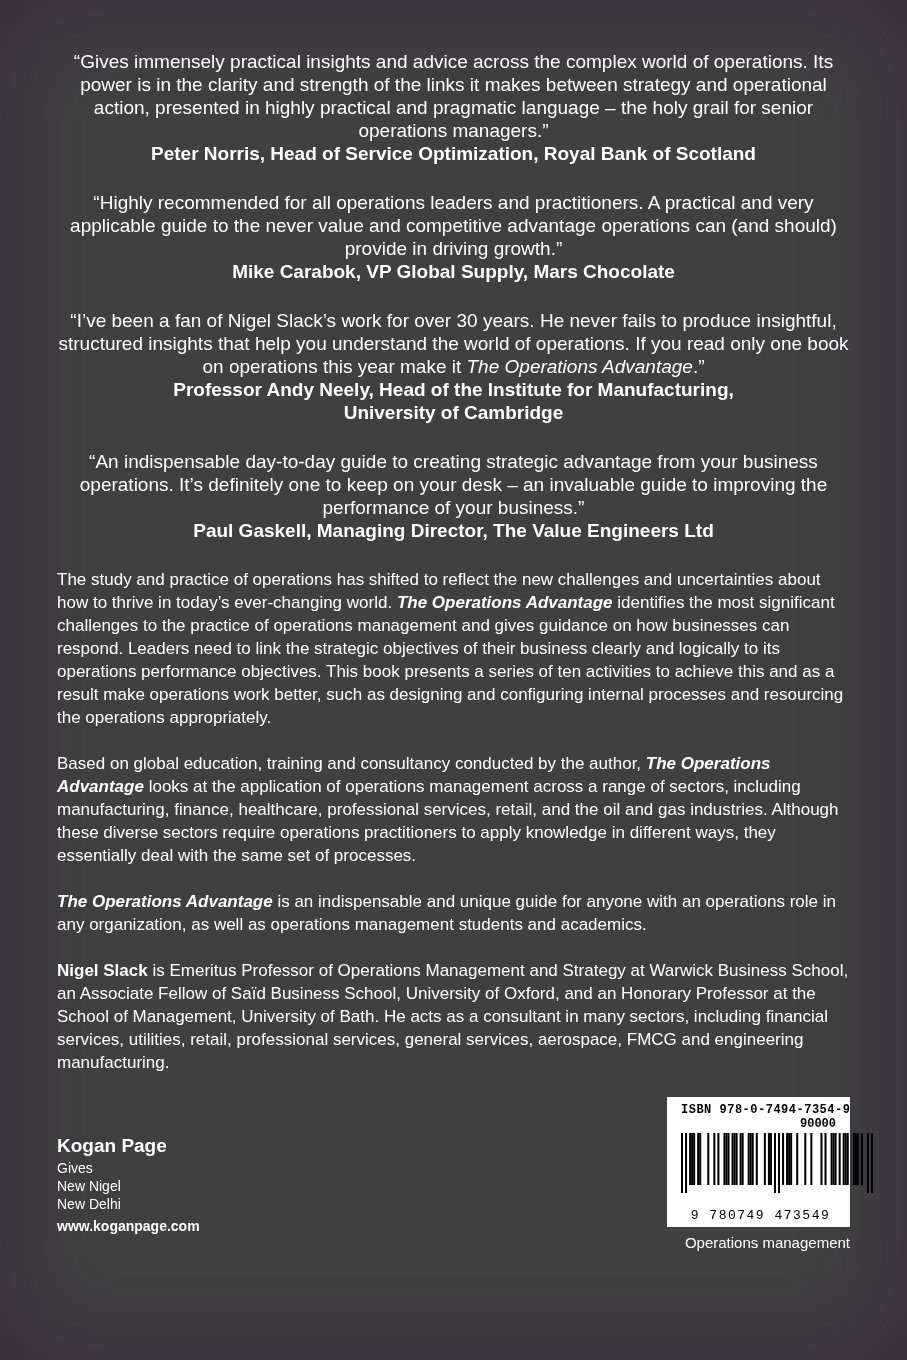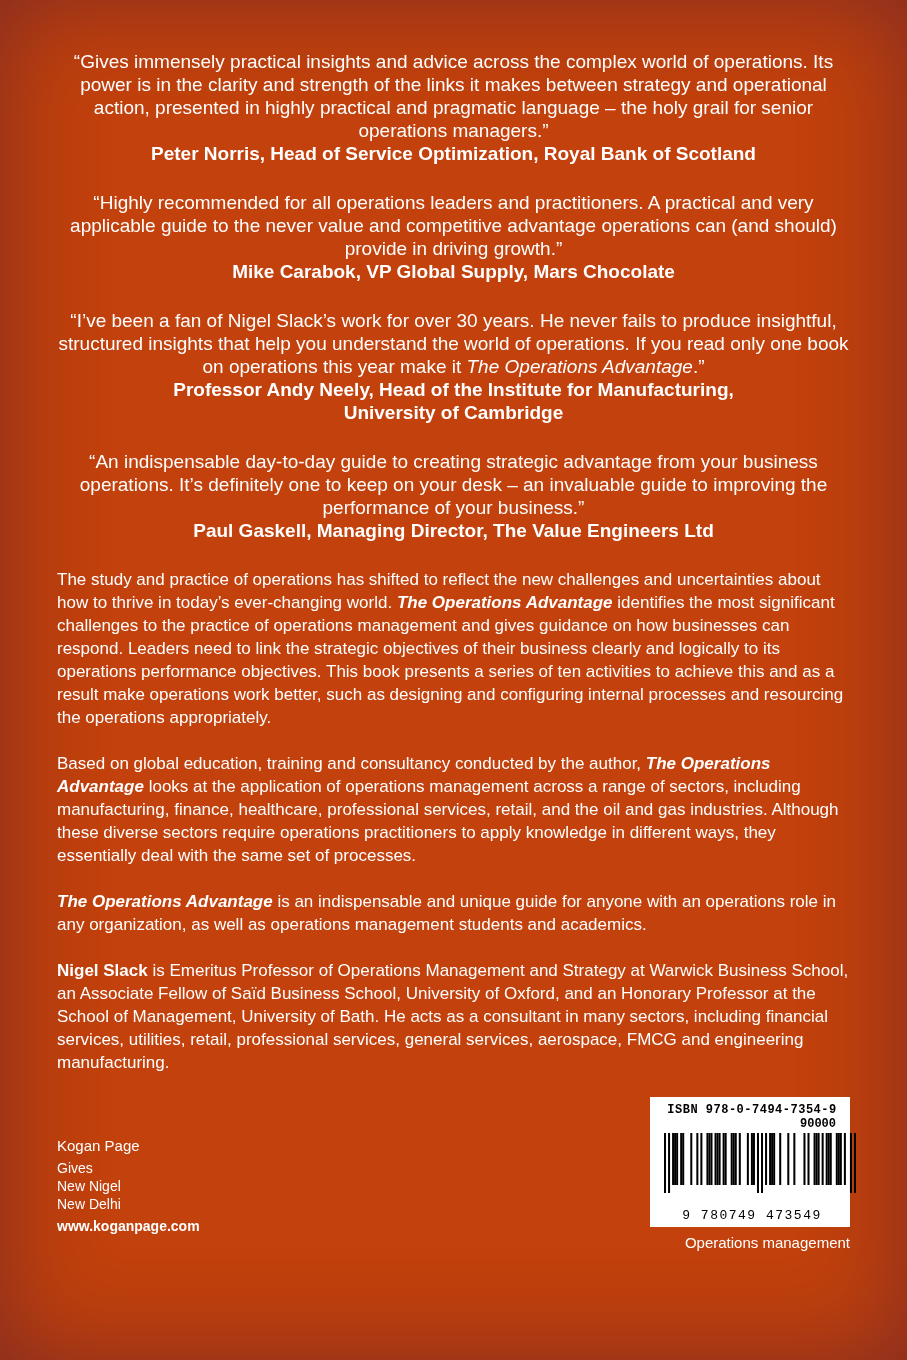--- a/index.html
+++ b/index.html
@@ -3,41 +3,41 @@
 <meta charset="utf-8">
 <style>
   * { margin: 0; padding: 0; box-sizing: border-box; }
   html, body { background: #ffffff; }
   body {
     width: 907px; height: 1360px;
     font-family: "Liberation Sans", "DejaVu Sans", sans-serif;
   }
   .cover {
     width: 907px; height: 1360px;
-    background: #c2410c;
+    background: #404040;
     box-shadow: inset 0 0 100px rgba(52, 18, 62, 0.45);
     color: #ffffff;
     padding: 50px 57px 0 57px;
     overflow: hidden;
   }
   .quote { text-align: center; margin-bottom: 26px; }
   .q-text { font-size: 19px; line-height: 23px; }
   .q-attr { font-size: 19px; line-height: 23px; font-weight: bold; white-space: pre-line; }
   .para { font-size: 17px; line-height: 23px; margin-bottom: 23px; text-align: left; }
   .seg-italic { font-style: italic; }
   .seg-bold { font-weight: bold; }
   .seg-bold-italic { font-weight: bold; font-style: italic; }
   .footer { display: flex; justify-content: space-between; align-items: flex-end; margin-top: 6px; }
   .publisher { font-size: 14px; line-height: 18px; padding-bottom: 16px; }
-  .publisher .name { font-size: 15px; font-weight: normal; margin-bottom: 4px; }
+  .publisher .name { font-size: 19px; font-weight: bold; margin-bottom: 4px; }
   .publisher .site { font-weight: bold; margin-top: 4px; }
   .barcode-area { text-align: right; }
   .barcode-box {
     background: #ffffff; color: #000000;
-    width: 200px; padding: 6px 10px 4px 14px;
+    width: 183px; padding: 6px 10px 4px 14px;
     font-family: "Liberation Mono", "DejaVu Sans Mono", monospace;
     text-align: center;
   }
   .isbn-line { font-size: 12px; font-weight: bold; letter-spacing: 0.5px; white-space: nowrap; }
   .addon { font-size: 12px; font-weight: bold; text-align: right; margin: 0 4px 2px 0; }
   .barcode-box svg { display: block; width: 192px; height: 60px; margin: 0 auto; fill: #000000; }
   .digits { font-size: 13px; letter-spacing: 1.5px; margin-top: 15px; }
   .category { font-size: 15px; margin-top: 7px; color: #ffffff; }
 </style>
 </head>

